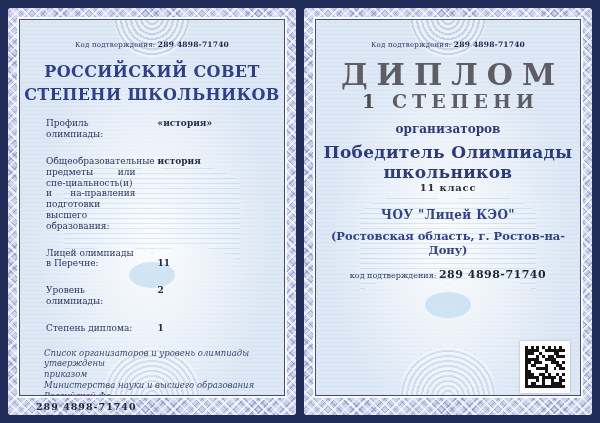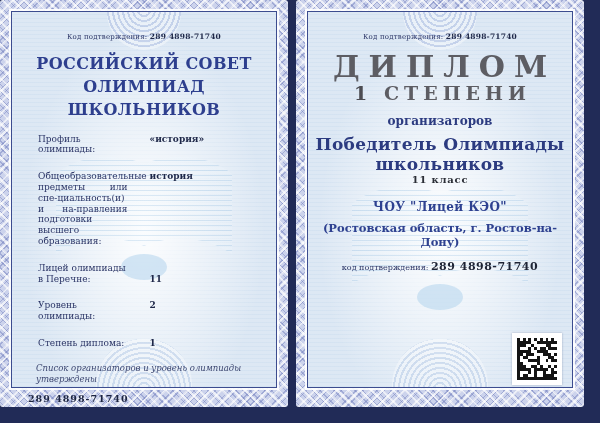--- a/index.html
+++ b/index.html
@@ -3,21 +3,21 @@
 <meta charset="utf-8">
 <style>
   * { box-sizing: border-box; margin: 0; padding: 0; }
   html,body { width:600px; height:423px; overflow:hidden; }
   body {
     background:#212b57;
     font-family:"DejaVu Serif", serif;
   }
   .spread {
     width:600px; height:388px;
-    display:flex; gap:8px; 
+    display:flex; gap:8px; padding:8px;
   }
   
   .page {
     position:relative;
     width:288px; height:407px;
     background-color:#ccd3ec;
     background-image:
       repeating-linear-gradient(45deg, rgba(255,255,255,.65) 0 2px, transparent 2px 8px),
       repeating-linear-gradient(135deg, rgba(255,255,255,.65) 0 2px, transparent 2px 8px),
       repeating-linear-gradient(45deg, rgba(120,132,192,.5) 3px 4px, transparent 4px 8px),
@@ -115,21 +115,21 @@
       <div class="book"></div>
       <div class="book-base"></div>
       <div class="rosette-bottom"></div>
 
       <div class="code-line z">
         <span>Код подтверждения:</span>
         <b>289 4898-71740</b>
       </div>
 
       <div class="council z">РОССИЙСКИЙ СОВЕТ
-ОЛИМПИАД ШКОЛЬНИКОВ</div>
+СТЕПЕНИ ШКОЛЬНИКОВ</div>
 
       <div class="fields z">
         <div class="f-label">Профиль олимпиады:</div>
         <div class="f-value">«история»</div>
 
         <div class="f-label f-just">Общеобразовательные предметы или спе-циальность(и) и на-правления подготовки высшего образования:</div>
         <div class="f-value" style="align-self:start">история</div>
 
         <div class="f-label">Лицей олимпиады
 в Перечне:</div>

